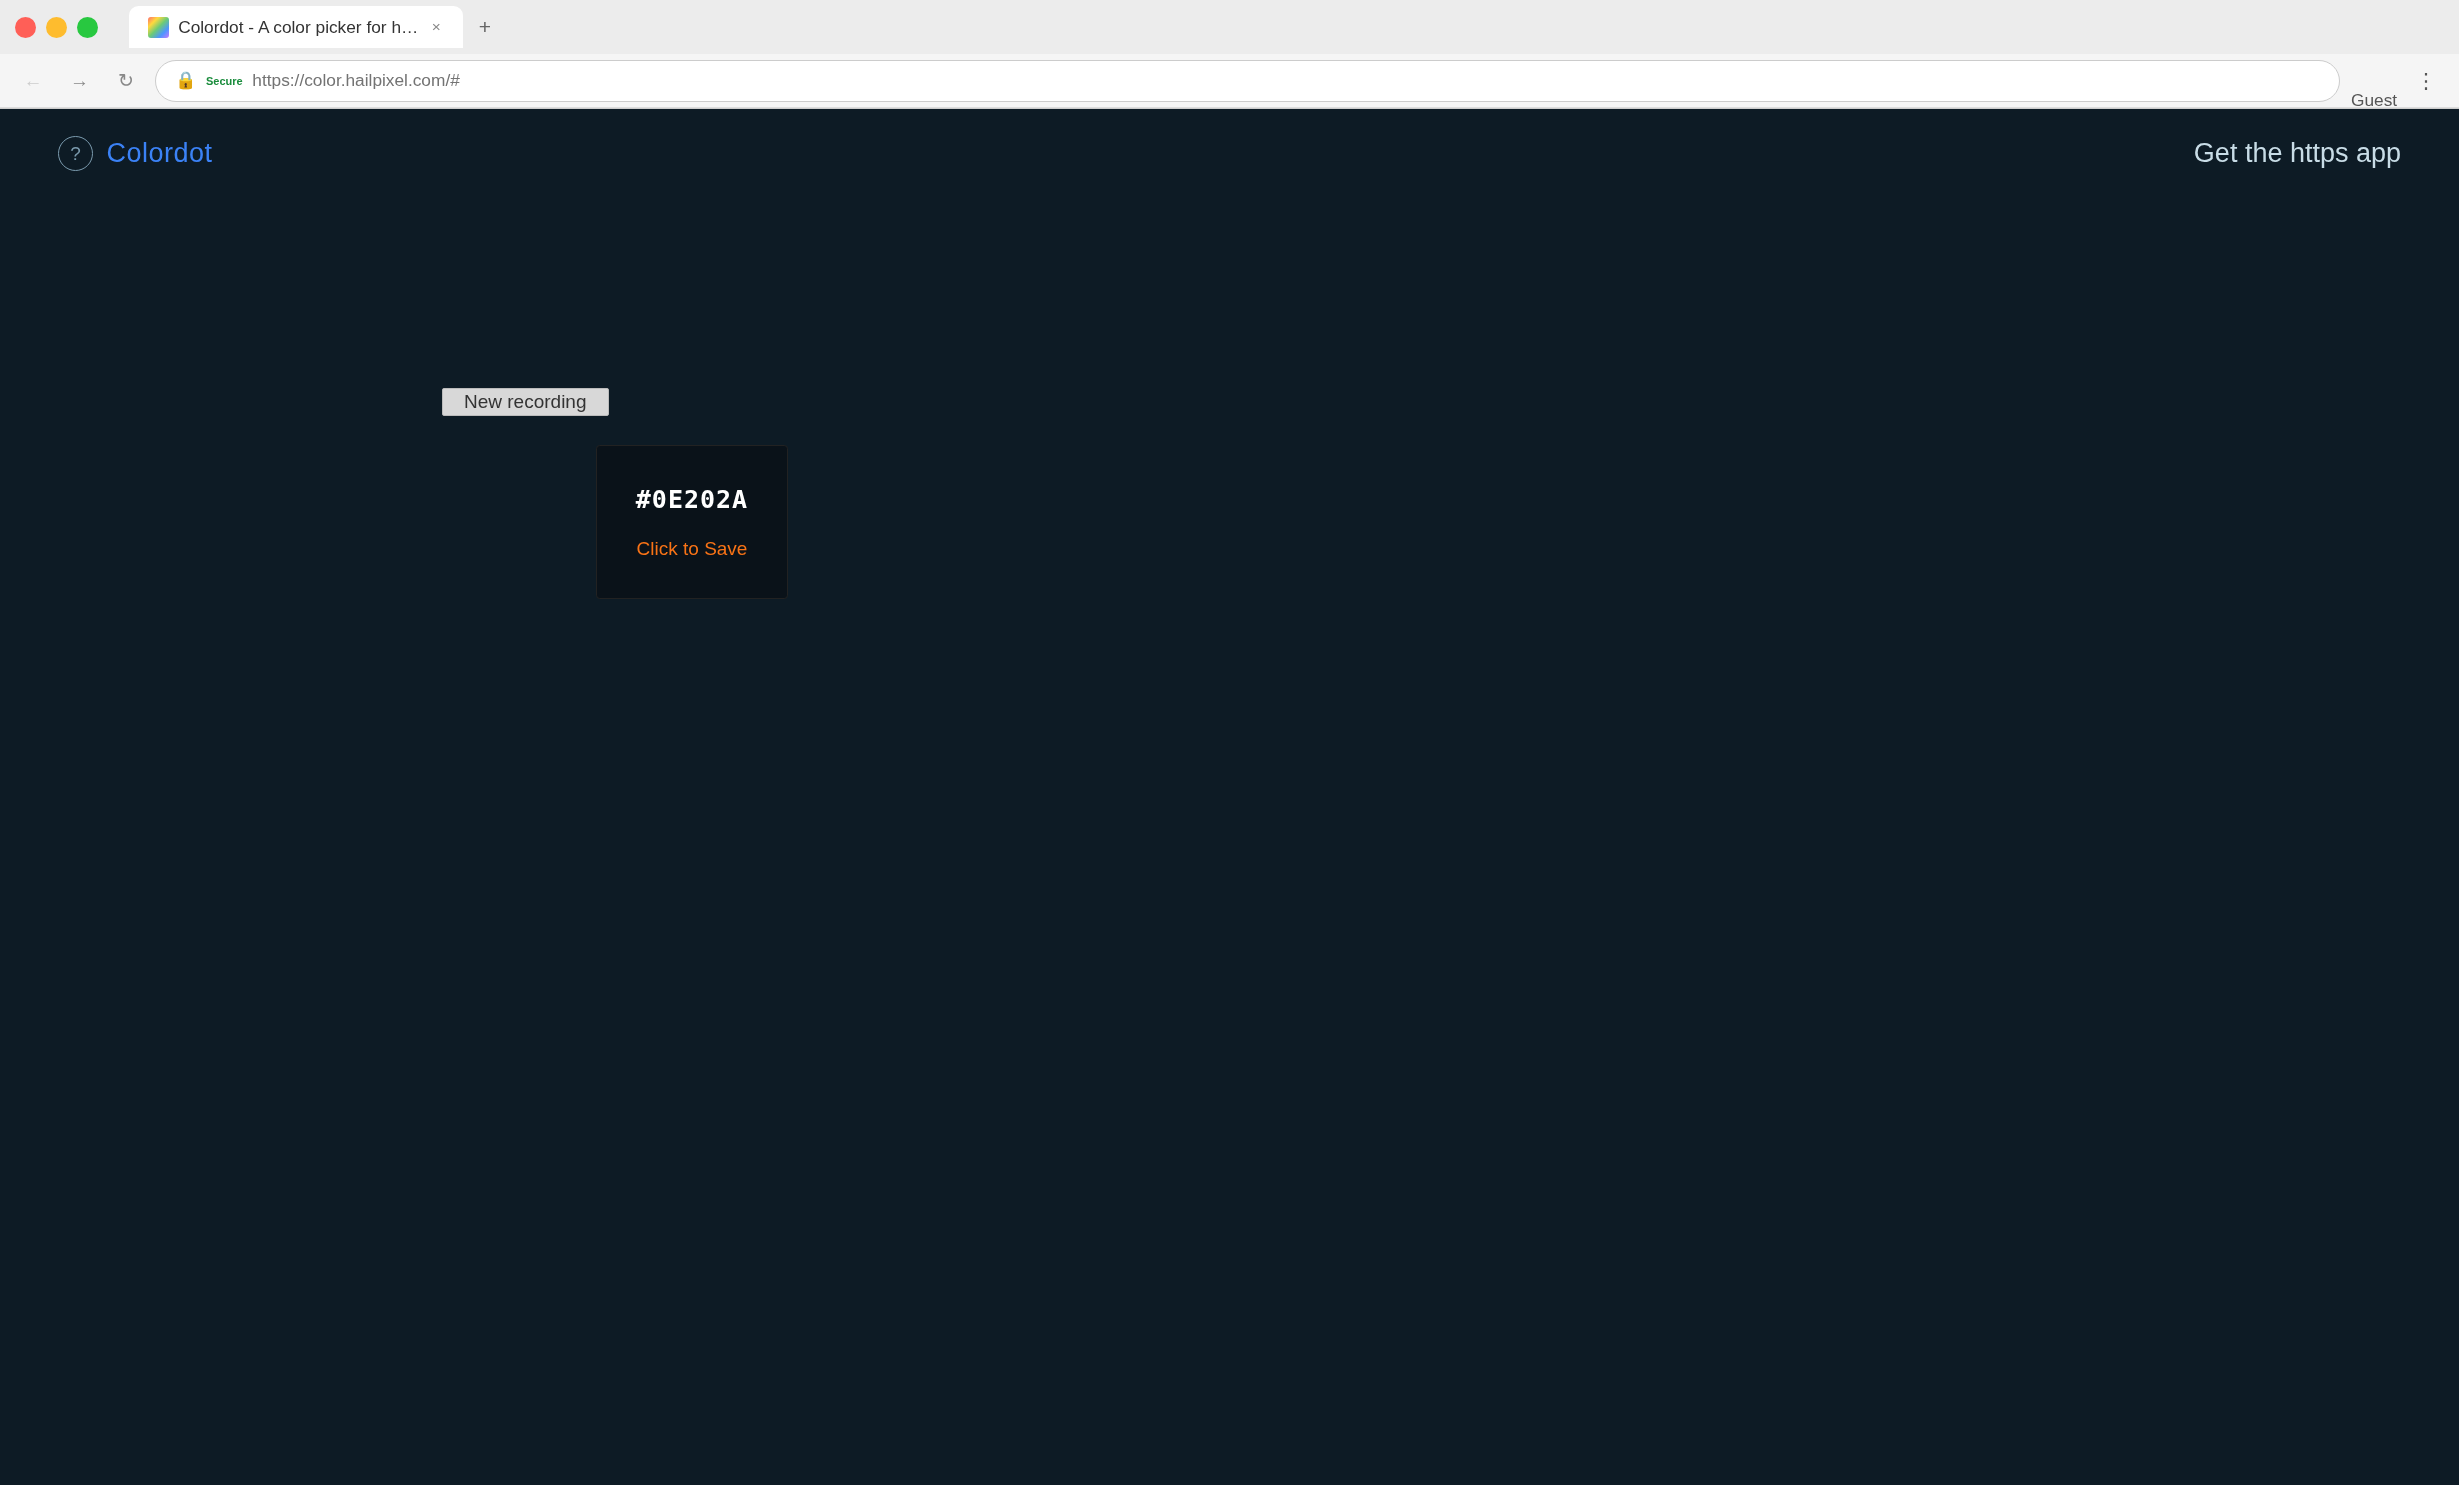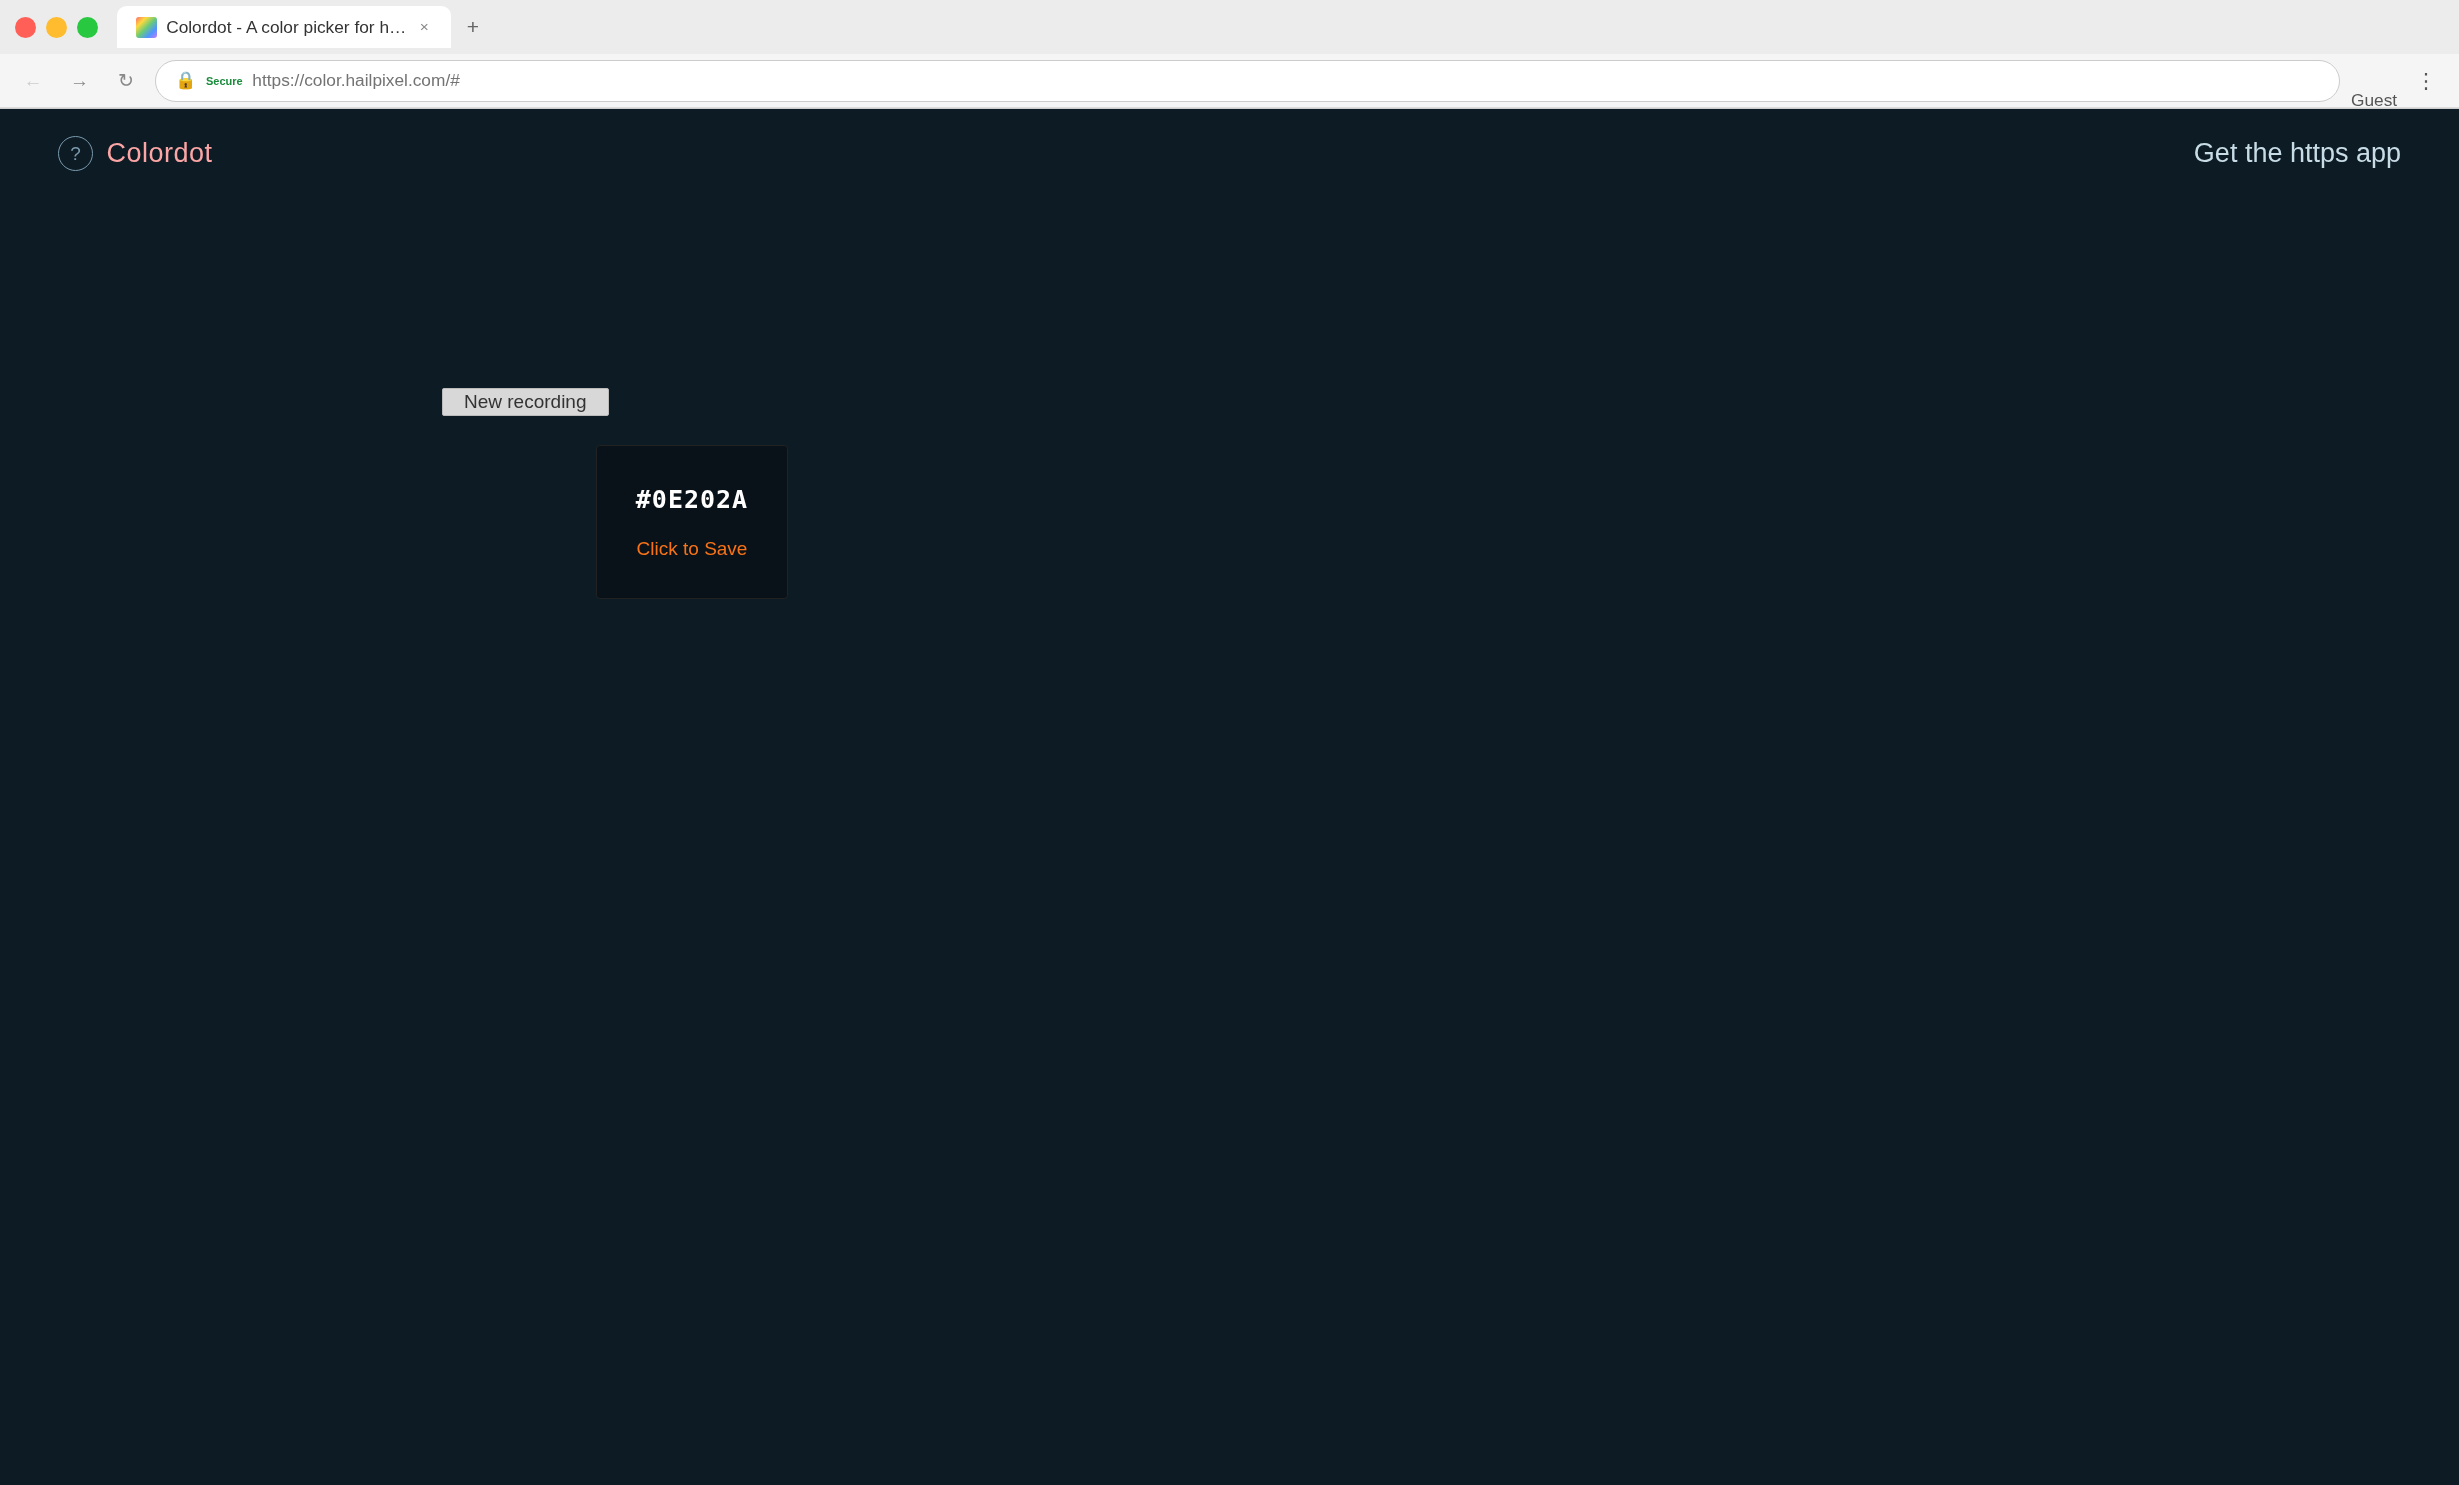--- a/index.html
+++ b/index.html
@@ -22,20 +22,21 @@
       background: #ececec;
       border-bottom: 1px solid #ccc;
     }
 
     .browser-titlebar {
       display: flex;
       align-items: center;
       padding: 7.7px 15.4px;
       height: 54px;
       background: #ececec;
+      gap: 12px;
     }
 
     .window-controls {
       display: flex;
       align-items: center;
       gap: 9.6px;
       margin-right: 19px;
     }
 
     .window-btn {
@@ -212,21 +213,21 @@
       border: 1.9px solid #7a9aad;
       display: flex;
       align-items: center;
       justify-content: center;
       color: #7a9aad;
       font-size: 19px;
     }
 
     .logo-text {
       font-size: 27px;
-      color: #fca5a5;
+      color: #3b82f6;
       font-weight: 400;
       letter-spacing: 0.5px;
     }
 
     .iphone-app-link {
       font-size: 27px;
       color: #c8dce6;
       font-weight: 500;
       cursor: pointer;
       text-decoration: none;

